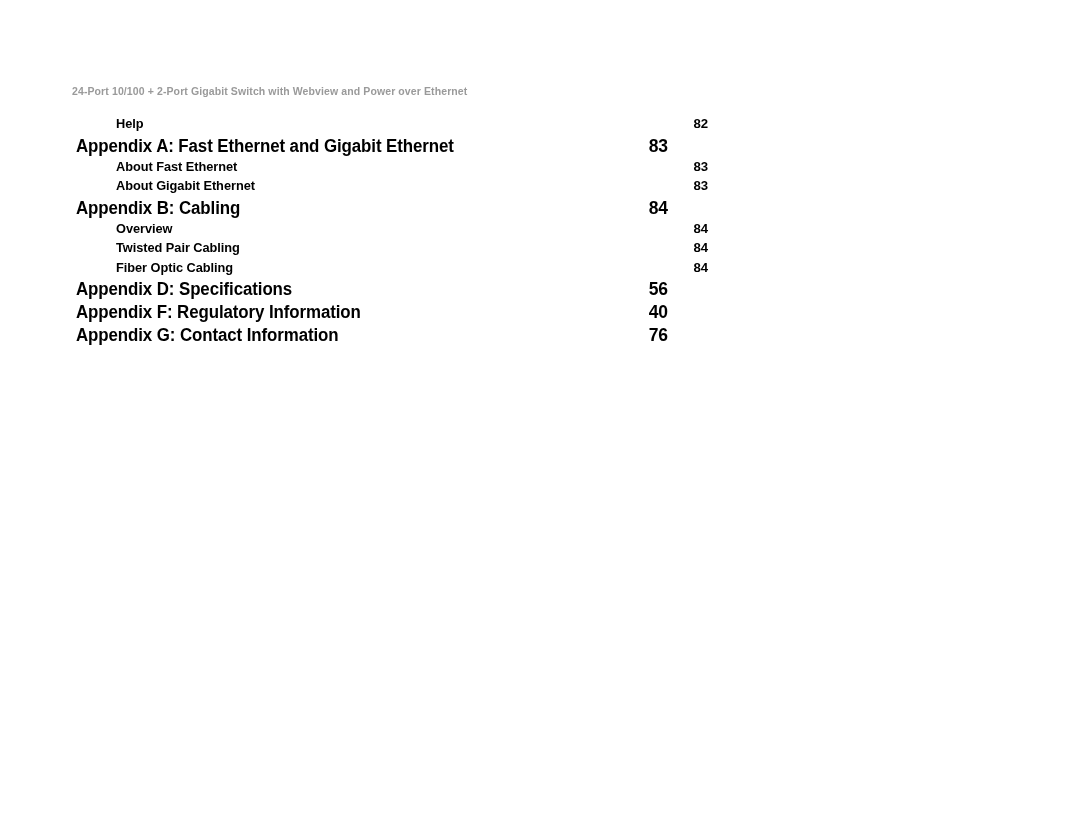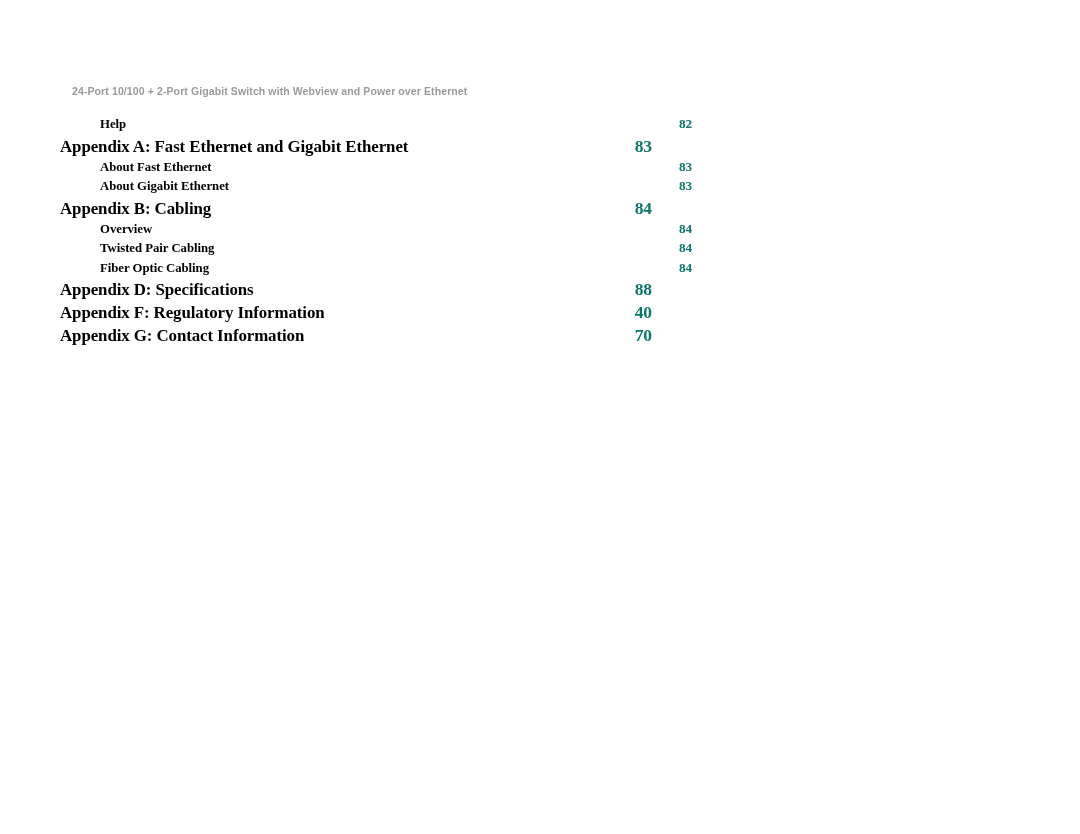--- a/index.html
+++ b/index.html
@@ -31,24 +31,23 @@
     font-size: 10.5px;
     font-weight: bold;
     color: #9a9a9a;
     letter-spacing: 0.01em;
     white-space: nowrap;
   }
 
   
   .toc {
     position: absolute;
-    left: 60px;
+    left: 76px;
     top: 76px;
     width: 592px;
-    font-family: Liberation Serif, serif;
   }
 
   .toc-row {
     display: flex;
     align-items: baseline;
     width: 100%;
     white-space: nowrap;
   }
 
   .toc-title {
@@ -57,21 +56,21 @@
   }
 
   .toc-filler {
     flex: 1 1 auto;
     min-width: 4px;
   }
 
   .toc-page {
     flex: 0 0 auto;
     text-align: right;
-    color: #0f766e;
+    color: #000000;
   }
 
   
   .level-1 {
     height: 23px;
     font-size: 17.5px;
     font-weight: bold;
     letter-spacing: -0.1px;
   }
   .level-1 .toc-title { transform: scaleX(0.965); transform-origin: left center; }
@@ -135,27 +134,27 @@
         <span class="toc-page">84</span>
       </div>
       <div class="toc-row level-2">
         <span class="toc-title">Fiber Optic Cabling</span>
         <span class="toc-filler"></span>
         <span class="toc-page">84</span>
       </div>
       <div class="toc-row level-1">
         <span class="toc-title">Appendix D: Specifications</span>
         <span class="toc-filler"></span>
-        <span class="toc-page">88</span>
+        <span class="toc-page">56</span>
       </div>
       <div class="toc-row level-1">
         <span class="toc-title">Appendix F: Regulatory Information</span>
         <span class="toc-filler"></span>
         <span class="toc-page">40</span>
       </div>
       <div class="toc-row level-1">
         <span class="toc-title">Appendix G: Contact Information</span>
         <span class="toc-filler"></span>
-        <span class="toc-page">70</span>
+        <span class="toc-page">76</span>
       </div>
     </div>
 
 </div>
 
 </body></html>

